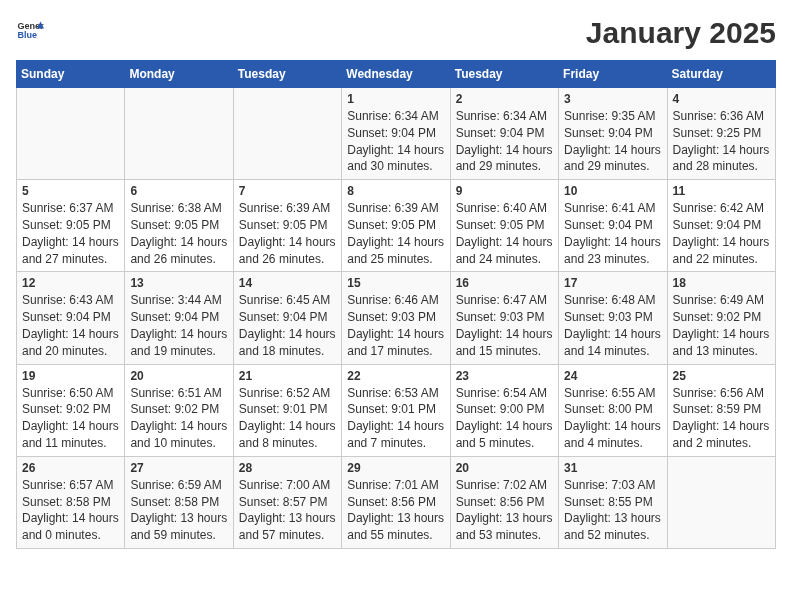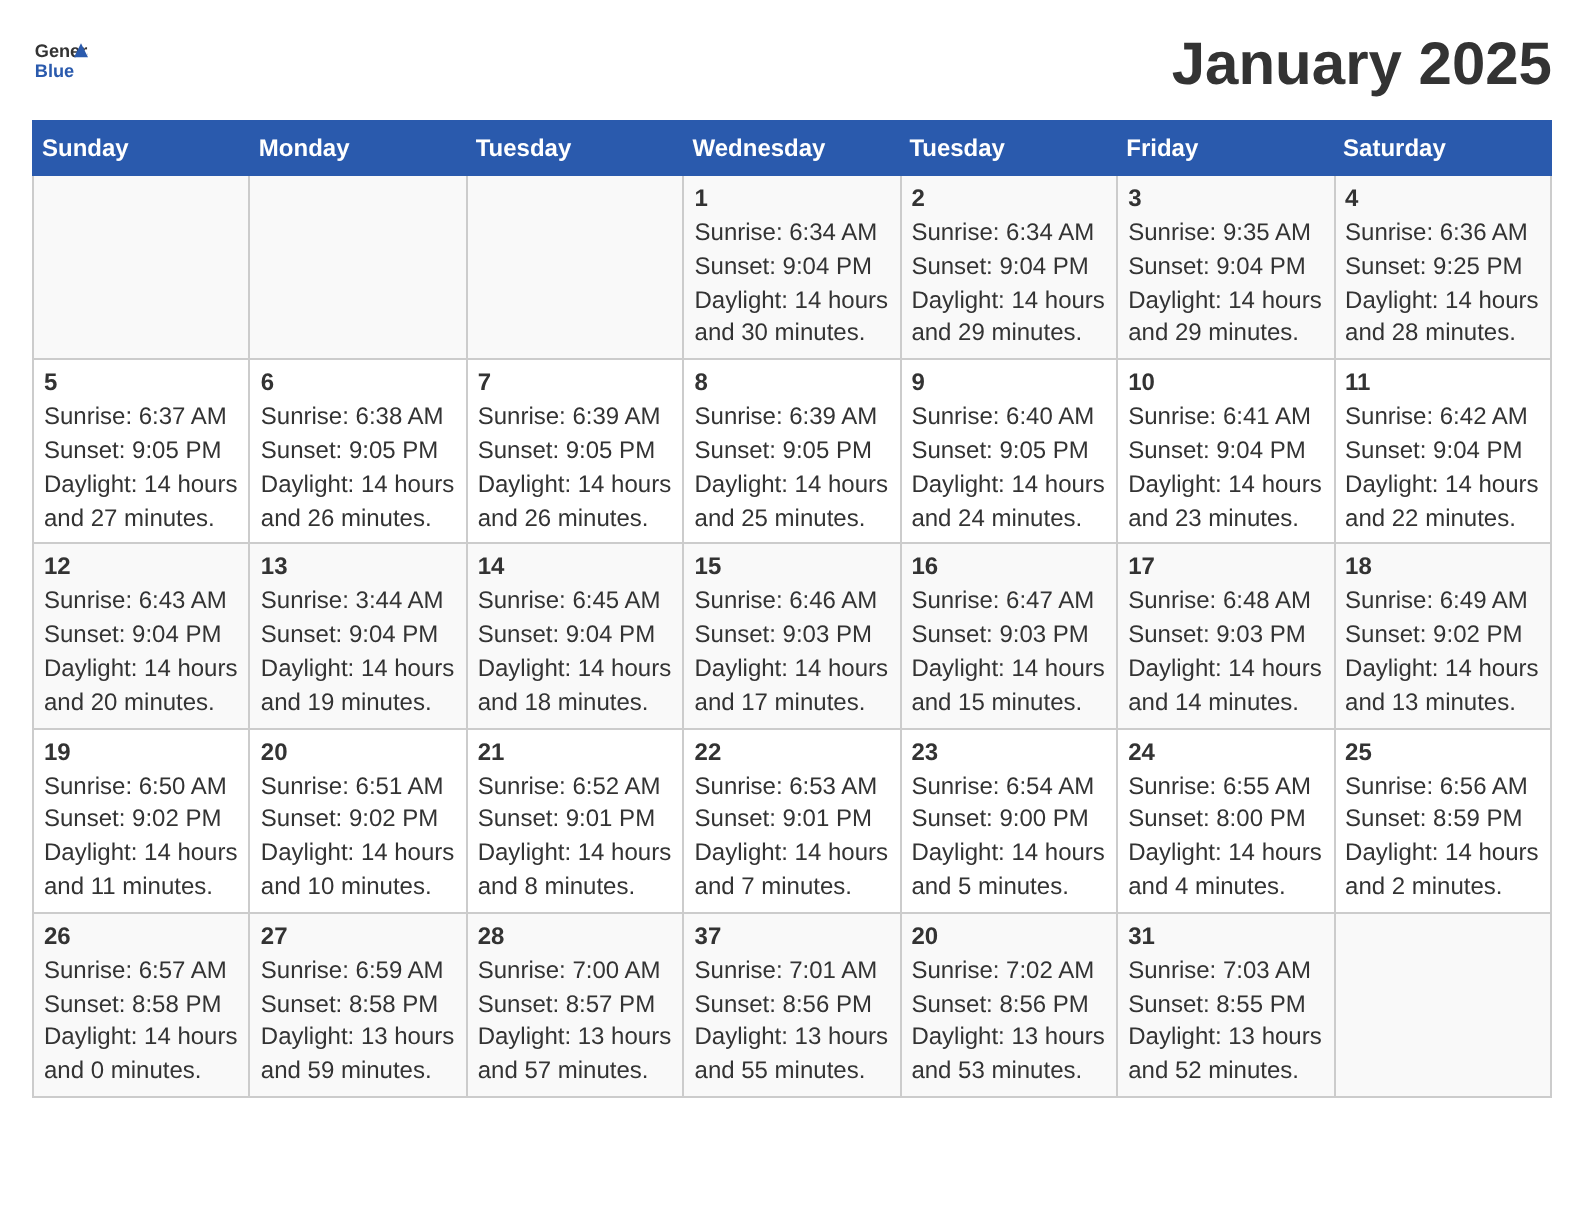--- a/index.html
+++ b/index.html
@@ -284,21 +284,21 @@
 Sunset: 8:58 PM
 Daylight: 13 hours and 59 minutes.</div>
         </td>
         <td>
           <span class="day-number">28</span>
           <div class="day-info">Sunrise: 7:00 AM
 Sunset: 8:57 PM
 Daylight: 13 hours and 57 minutes.</div>
         </td>
         <td>
-          <span class="day-number">37</span>
+          <span class="day-number">29</span>
           <div class="day-info">Sunrise: 7:01 AM
 Sunset: 8:56 PM
 Daylight: 13 hours and 55 minutes.</div>
         </td>
         <td>
           <span class="day-number">20</span>
           <div class="day-info">Sunrise: 7:02 AM
 Sunset: 8:56 PM
 Daylight: 13 hours and 53 minutes.</div>
         </td>

